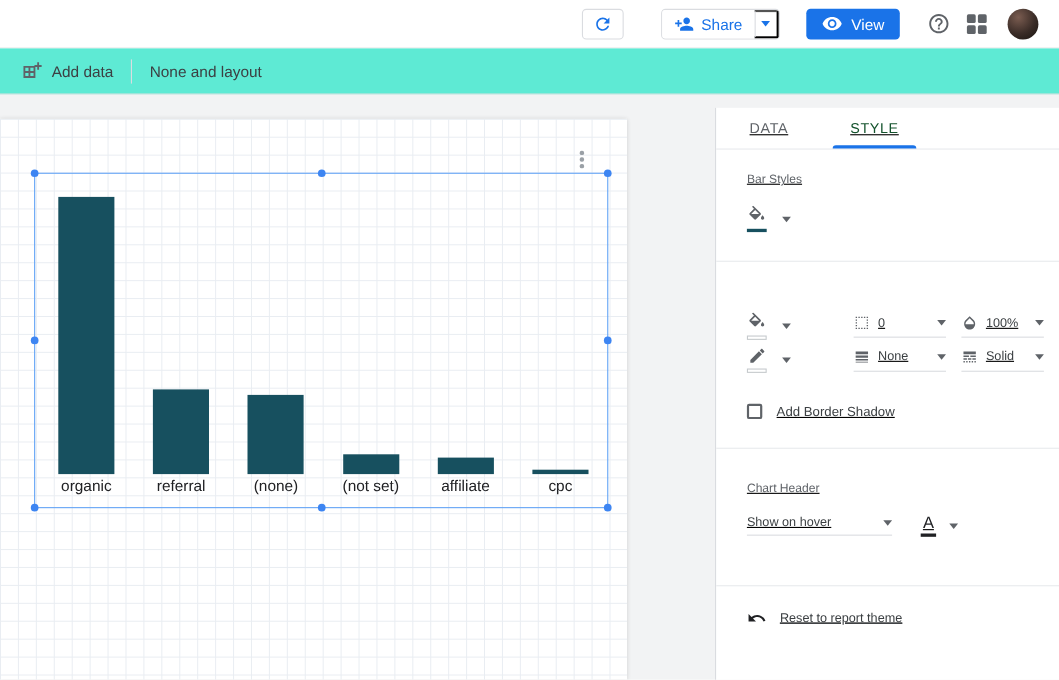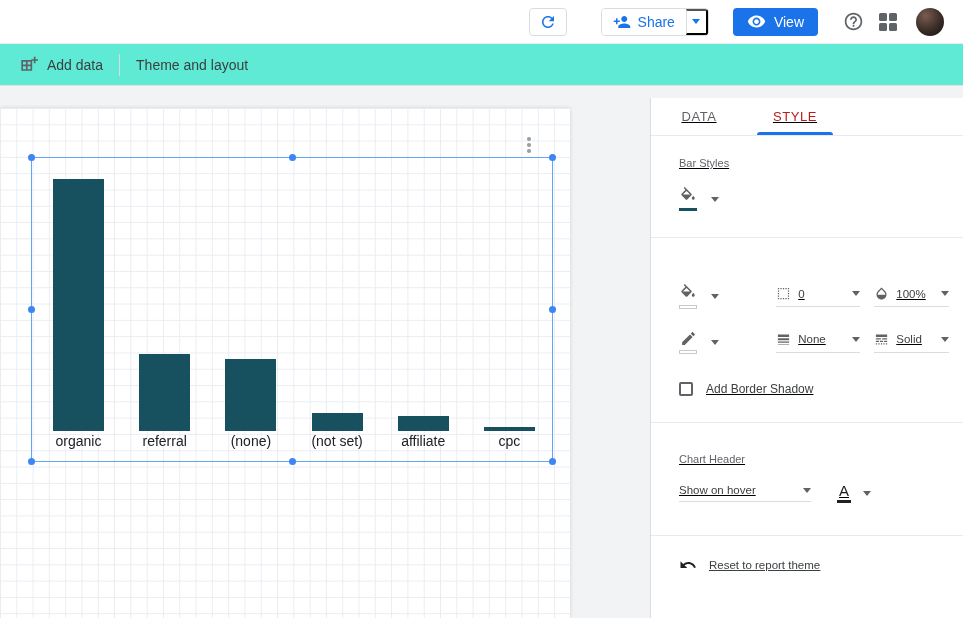--- a/index.html
+++ b/index.html
@@ -78,26 +78,26 @@
   
   .panel {
     position:absolute; top:12px; right:0; width:313px; height:532px;
     background:#fff; border-left:1px solid #dadce0; overflow:hidden;text-decoration:underline;
   }
   .tabs { display:flex; height:38px; border-bottom:1px solid #e8eaed; }
   .tab {
     width:96px; display:flex; align-items:center; justify-content:center; position:relative;
     font-size:13px; font-weight:500; letter-spacing:.6px; color:#5f6368; cursor:pointer;
   }
-  .tab.active { color:#b91c1c; }
+  .tab.active { color:#14532d; }
   .tab.active::after { content:""; position:absolute; bottom:0; left:calc(50% - 38px); width:76px; height:3px; background:#1a73e8; border-radius:3px 3px 0 0; }
 
   .psection { border-bottom:1px solid #e8eaed; padding:21px 14px 26px 28px; }
   .psection.sec-bg { padding-top:28px; }
-  .psection.sec-header { padding-top:30px; padding-bottom:32px; }
+  .psection.sec-header { padding-top:30px; padding-bottom:44px; }
   .psection.last { border-bottom:none; padding-top:20px; }
   .ptitle { font-size:11px; color:#5f6368; }
 
   .control-row { display:flex; align-items:center; margin-top:18px; }
   .fill-wrap { display:flex; align-items:center; gap:14px; width:72px; cursor:pointer; }
   .fill-ctl { display:flex; flex-direction:column; align-items:center; gap:3px; }
   .color-bar { width:18px; height:3px; }
   .color-bar.teal { background:#17505f; }
   .color-bar.blank { height:4px; background:#fff; border:1px solid #c6cacd; }
 
@@ -181,21 +181,21 @@
     <span style="display:inline-flex;">
       <svg width="20" height="20" viewBox="0 0 24 24">
         <path fill="#5f6368" d="M4 6v13h13V6H4zm5.5 11H6v-3.5h3.5V17zm0-5.5H6V8h3.5v3.5zm5.5 5.5h-3.5v-3.5H15V17zm0-5.5h-3.5V8H15v3.5z"></path>
         <path fill="#5f6368" d="M19 2v3h-3v2h3v3h2V7h3V5h-3V2h-2z"></path>
       </svg>
     </span>
     <span>Add data</span>
   </div>
   <div class="vdivider"></div>
   <div class="toolbar-item">
-    <span>Theme and layout</span>
+    <span>None and layout</span>
   </div>
 </div>
 
 <div class="workspace">
 
   <div class="canvas-page">
 
     <div class="dots-menu">
       <i></i>
         <i></i>
@@ -294,21 +294,21 @@
           <span style="display:inline-flex;">
             <svg width="15" height="15" viewBox="0 0 24 24">
                 <path fill="#5f6368" d="M17.66 8L12 2.35 6.34 8C4.78 9.56 4 11.64 4 13.64s.78 4.11 2.34 5.67 3.61 2.35 5.66 2.35 4.1-.79 5.66-2.35S20 15.64 20 13.64 19.22 9.56 17.66 8zM6 14c.01-2 .62-3.27 1.76-4.4L12 5.27l4.24 4.33C17.38 10.72 17.99 12 18 14H6z"></path>
               </svg>
           </span>
           <span class="val">100%</span>
           <span class="caret"></span>
         </div>
       </div>
 
-      <div class="control-row" style="margin-top:21px;">
+      <div class="control-row" style="margin-top:6px;">
         <div class="fill-wrap">
           <span class="fill-ctl">
             <span style="display:inline-flex;">
               <svg width="17" height="17" viewBox="0 0 24 24">
                   <path fill="#5f6368" d="M3 17.25V21h3.75L17.81 9.94l-3.75-3.75L3 17.25zM20.71 7.04c.39-.39.39-1.02 0-1.41l-2.34-2.34c-.39-.39-1.02-.39-1.41 0l-1.83 1.83 3.75 3.75 1.83-1.83z"></path>
                 </svg>
             </span>
             <span class="color-bar blank"></span>
           </span>
           <span class="caret"></span>

